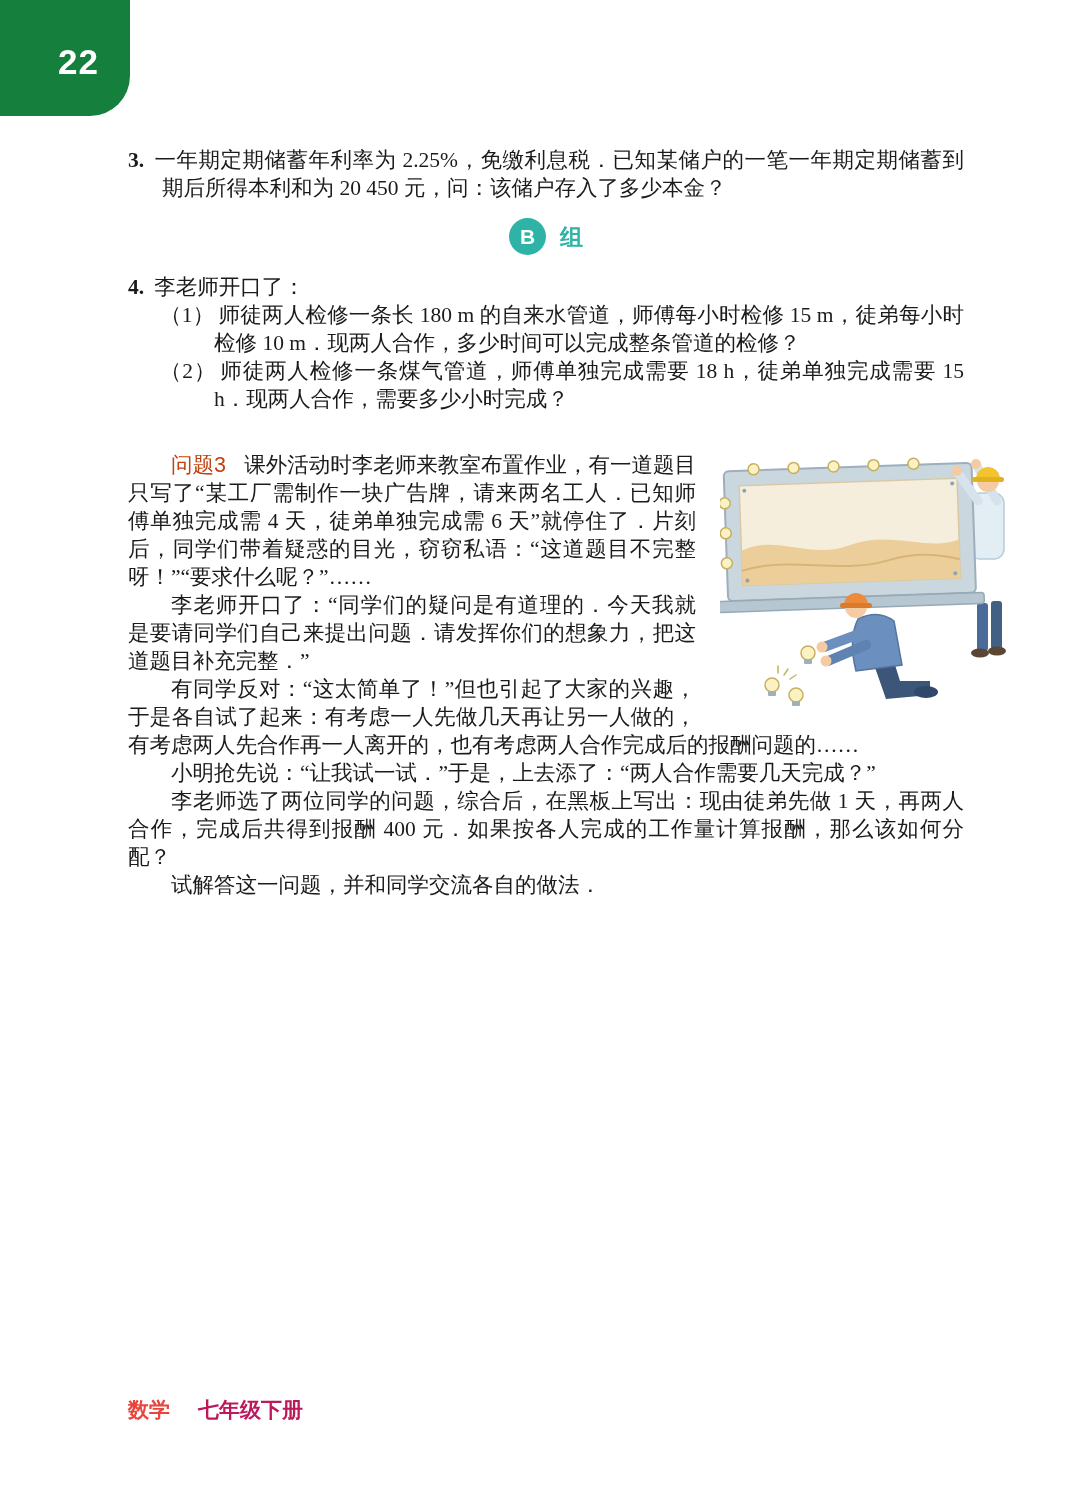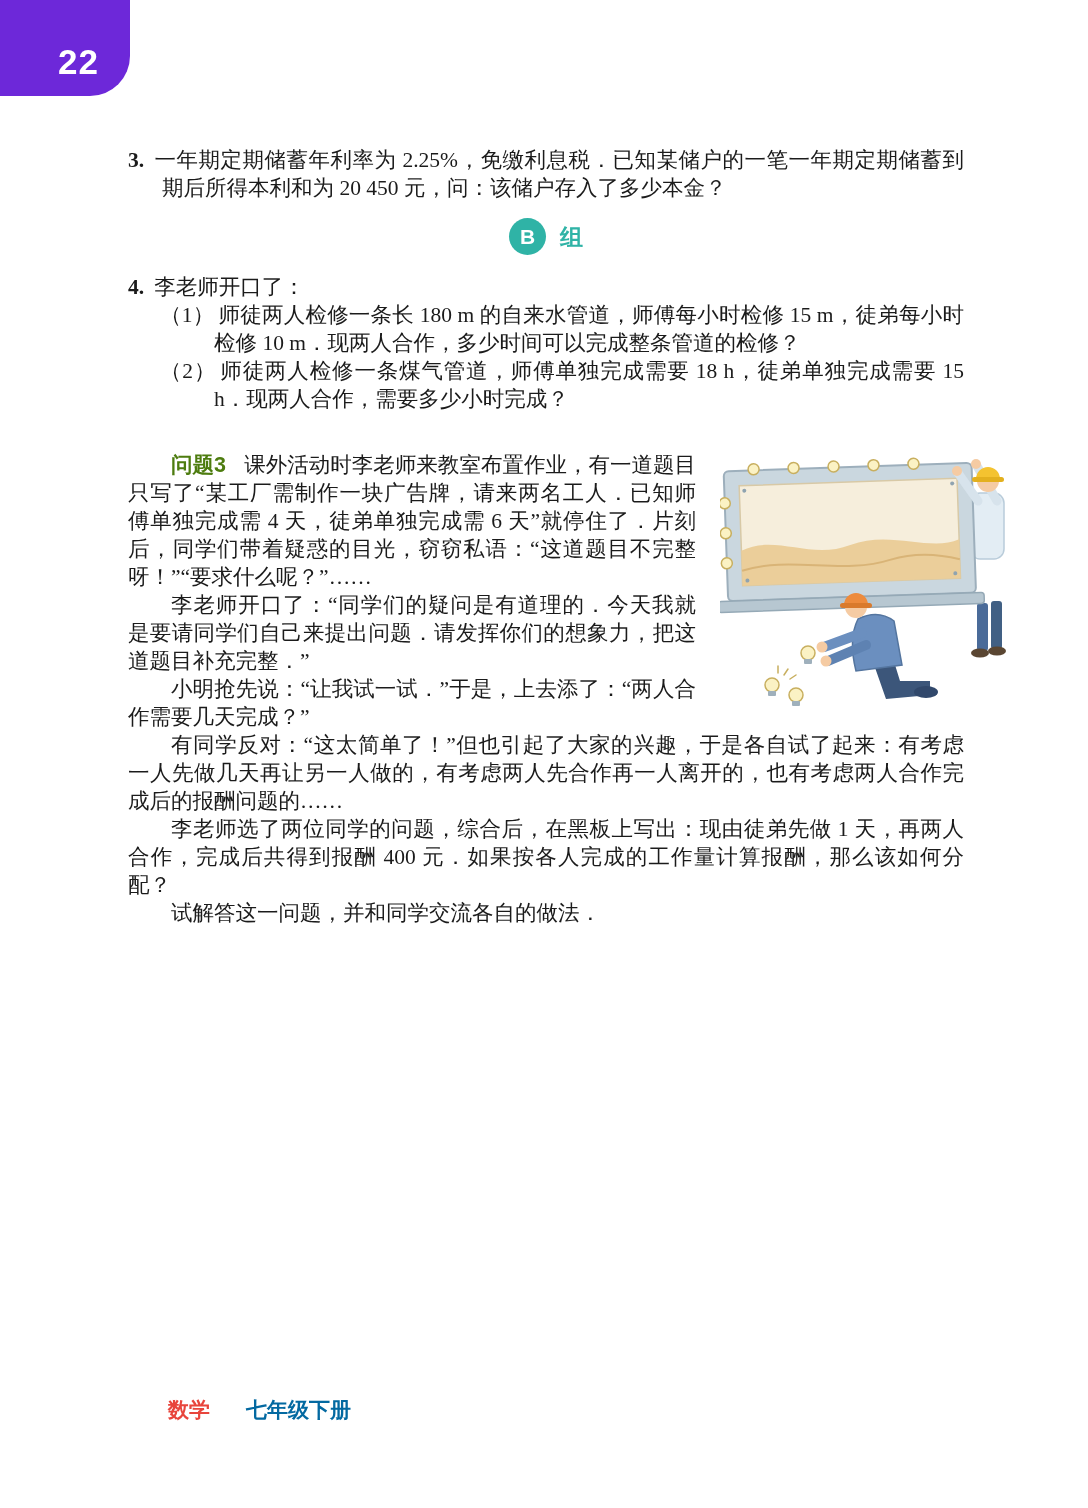--- a/index.html
+++ b/index.html
@@ -4,22 +4,22 @@
 <style>
   * { margin:0; padding:0; box-sizing:border-box; }
   html,body { background:#ffffff; }
   .page {
     position:relative; width:1088px; height:1508px; background:#ffffff;
     font-family:"Liberation Serif","DejaVu Serif",serif; color:#1b1b1b;
     overflow:hidden; margin:0 auto;
   }
   
   .page-tab {
-    position:absolute; top:0; left:0; width:130px; height:96px;
-    background:#6d28d9; border-radius:0 0 40px 0;
+    position:absolute; top:0; left:0; width:130px; height:116px;
+    background:#15803d; border-radius:0 0 40px 0;
   }
   .page-num {
     position:absolute; top:42px; left:58px; color:#ffffff;
     font-family:"Liberation Sans","DejaVu Sans",sans-serif;
     font-weight:bold; font-size:35px; letter-spacing:1px;
   }
   
   .content {
     position:absolute; top:146px; left:128px; width:836px;
     font-size:21.5px; line-height:28px; text-align:justify;
@@ -40,35 +40,35 @@
     display:flex; align-items:center; justify-content:center; flex:0 0 auto;
   }
   .group-label {
     color:#2FB3A6; font-family:"Liberation Sans","DejaVu Sans",sans-serif;
     font-weight:bold; font-size:23px;
   }
   
   .story { margin-top:38px; }
   .story-p { text-indent:2em; }
   .story-label {
-    color:#4d7c0f; font-family:"Liberation Sans","DejaVu Sans",sans-serif;
-    font-weight:bold; margin-right:0.85em;
+    color:#c2410c; font-family:"Liberation Sans","DejaVu Sans",sans-serif;
+    font-weight:normal; margin-right:0.85em;
   }
   .illu-float {
     float:right; width:300px; height:260px;
     margin:-4px -56px 12px 24px;
   }
   
   .footer {
     position:absolute; left:128px; top:1396px;
     font-family:"Liberation Sans","DejaVu Sans",sans-serif;
-    font-weight:bold; font-size:21px; display:flex; gap:36px;margin-left:40px;
+    font-weight:bold; font-size:21px; display:flex; gap:28px;
   }
   .f-subject { color:#E8453C; }
-  .f-grade   { color:#0369a1;font-family:Liberation Serif, serif; }
+  .f-grade   { color:#be185d;font-family:Liberation Serif, serif; }
 </style>
 </head>
 <body>
 
 <div class="page">
 
   <div class="page-tab">
     <span class="page-num">22</span>
   </div>
 
@@ -153,23 +153,23 @@
             <rect x="72" y="254" width="8" height="5" rx="1" fill="#9FB0BC"></rect>
             <path d="M64 228 l4 -6 M70 232 l6 -4 M58 226 l0 -7" stroke="#C8AF5F" stroke-width="1.5" stroke-linecap="round"></path>
           </g>
         </svg>
       </div>
 
       <p class="story-p"><span class="story-label">问题3</span><span>课外活动时李老师来教室布置作业，有一道题目只写了“某工厂需制作一块广告牌，请来两名工人．已知师傅单独完成需 4 天，徒弟单独完成需 6 天”就停住了．片刻后，同学们带着疑惑的目光，窃窃私语：“这道题目不完整呀！”“要求什么呢？”……</span></p>
 
       <p class="story-p">李老师开口了：“同学们的疑问是有道理的．今天我就是要请同学们自己来提出问题．请发挥你们的想象力，把这道题目补充完整．”</p>
 
+      <p class="story-p">有同学反对：“这太简单了！”但也引起了大家的兴趣，于是各自试了起来：有考虑一人先做几天再让另一人做的，有考虑两人先合作再一人离开的，也有考虑两人合作完成后的报酬问题的……</p>
+
       <p class="story-p">小明抢先说：“让我试一试．”于是，上去添了：“两人合作需要几天完成？”</p>
-
-      <p class="story-p">有同学反对：“这太简单了！”但也引起了大家的兴趣，于是各自试了起来：有考虑一人先做几天再让另一人做的，有考虑两人先合作再一人离开的，也有考虑两人合作完成后的报酬问题的……</p>
 
       <p class="story-p">李老师选了两位同学的问题，综合后，在黑板上写出：现由徒弟先做 1 天，再两人合作，完成后共得到报酬 400 元．如果按各人完成的工作量计算报酬，那么该如何分配？</p>
 
       <p class="story-p">试解答这一问题，并和同学交流各自的做法．</p>
 
     </div>
   </div>
 
   <div class="footer">
     <span class="f-subject">数学</span>

